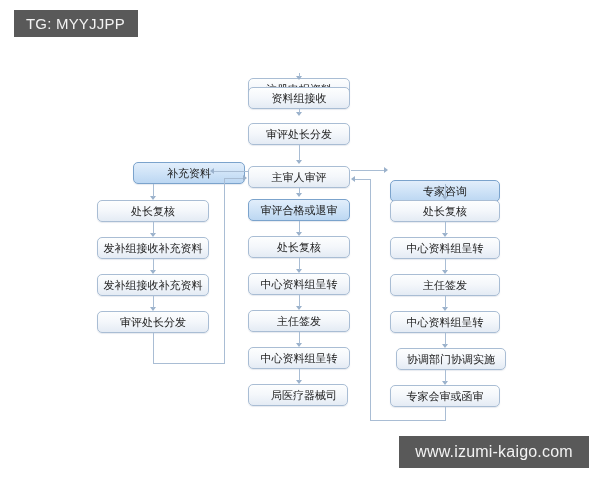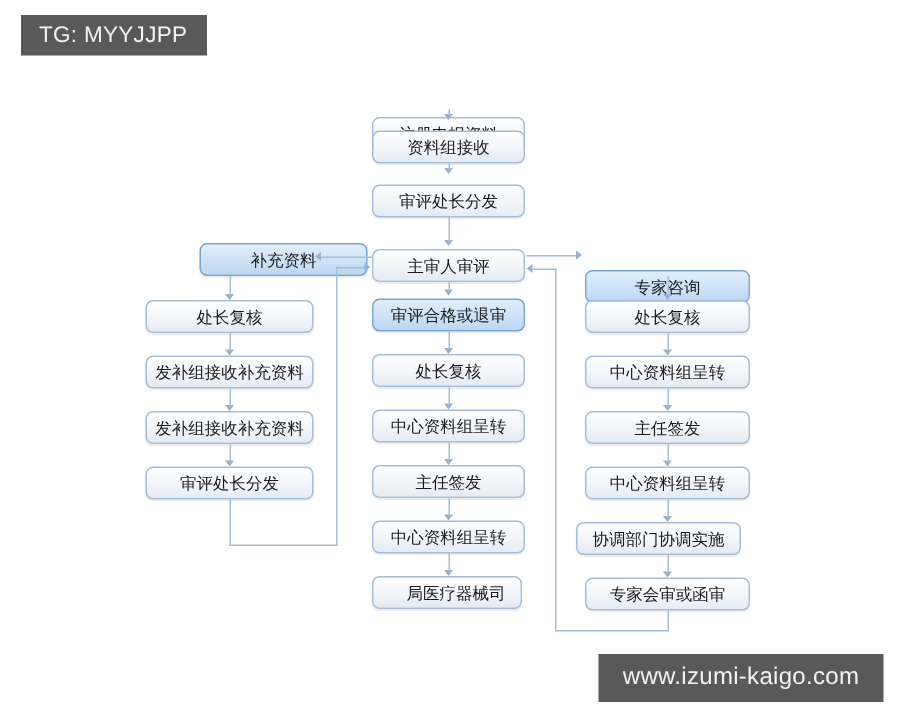--- a/index.html
+++ b/index.html
@@ -182,21 +182,21 @@
   <div class="ln v" style="left:445px; top:259px; height:12px;"></div>
 
   <div class="node" style="left:390px; top:274px; width:110px;">主任签发</div>
   <div class="arw down" style="left:442px; top:307px;"></div>
   <div class="ln v" style="left:445px; top:296px; height:12px;"></div>
 
   <div class="node" style="left:390px; top:311px; width:110px;">中心资料组呈转</div>
   <div class="arw down" style="left:442px; top:344px;"></div>
   <div class="ln v" style="left:445px; top:333px; height:12px;"></div>
 
-  <div class="node" style="left:384px; top:348px; width:110px;">协调部门协调实施</div>
+  <div class="node" style="left:396px; top:348px; width:110px;">协调部门协调实施</div>
   <div class="arw down" style="left:442px; top:381px;"></div>
   <div class="ln v" style="left:445px; top:370px; height:12px;"></div>
 
   <div class="node" style="left:390px; top:385px; width:110px;">专家会审或函审</div>
 
   <div class="ln h" style="left:351px; top:170px; width:34px;"></div>
   <div class="arw right" style="left:384px; top:167px;"></div>
 
   <div class="ln v" style="left:445px; top:407px; height:14px;"></div>
   <div class="ln h" style="left:370px; top:420px; width:76px;"></div>

